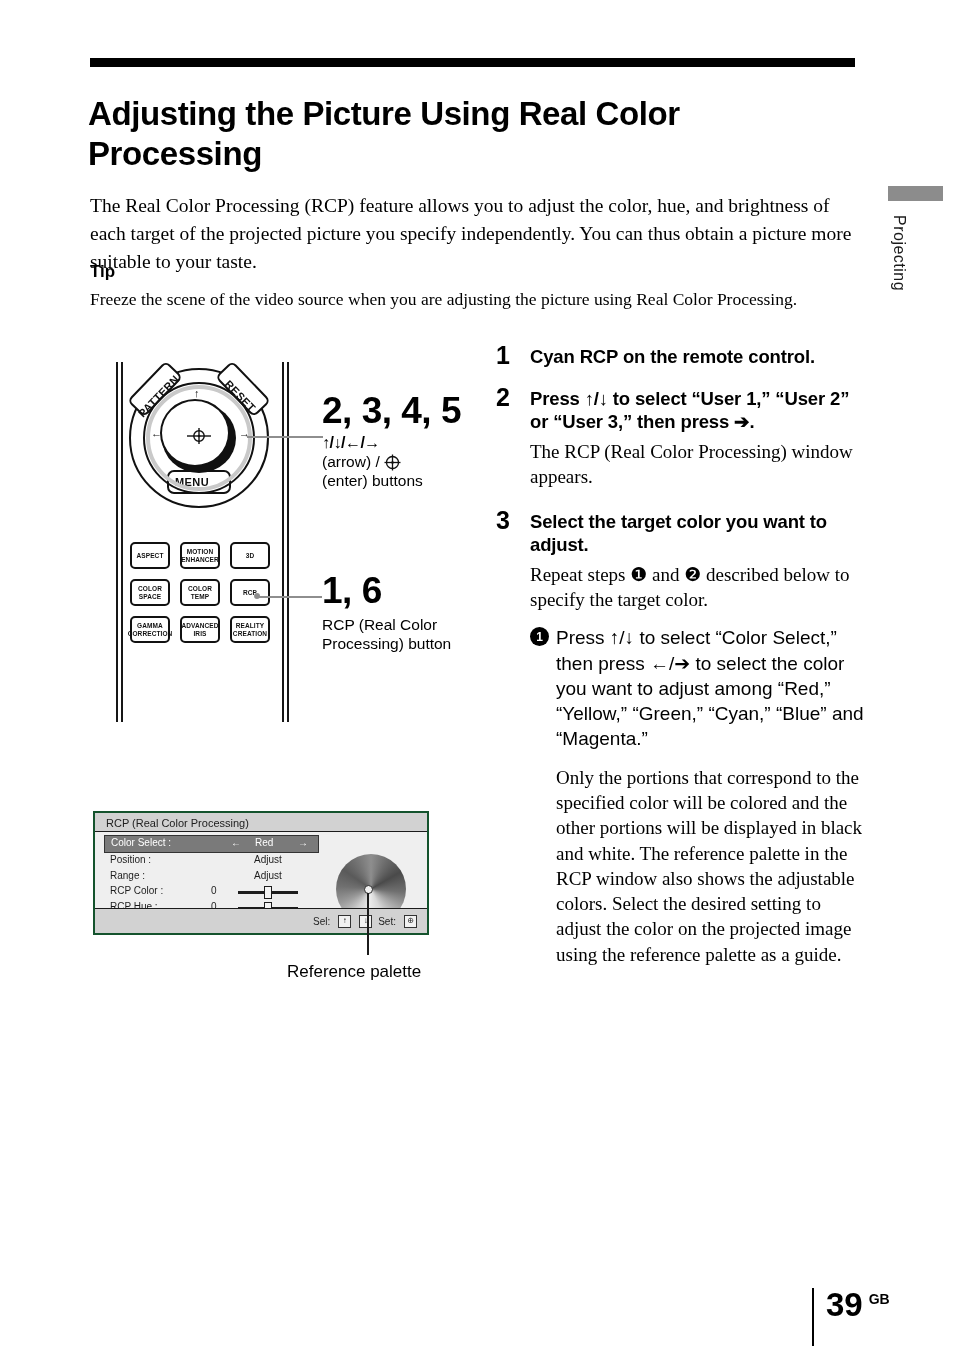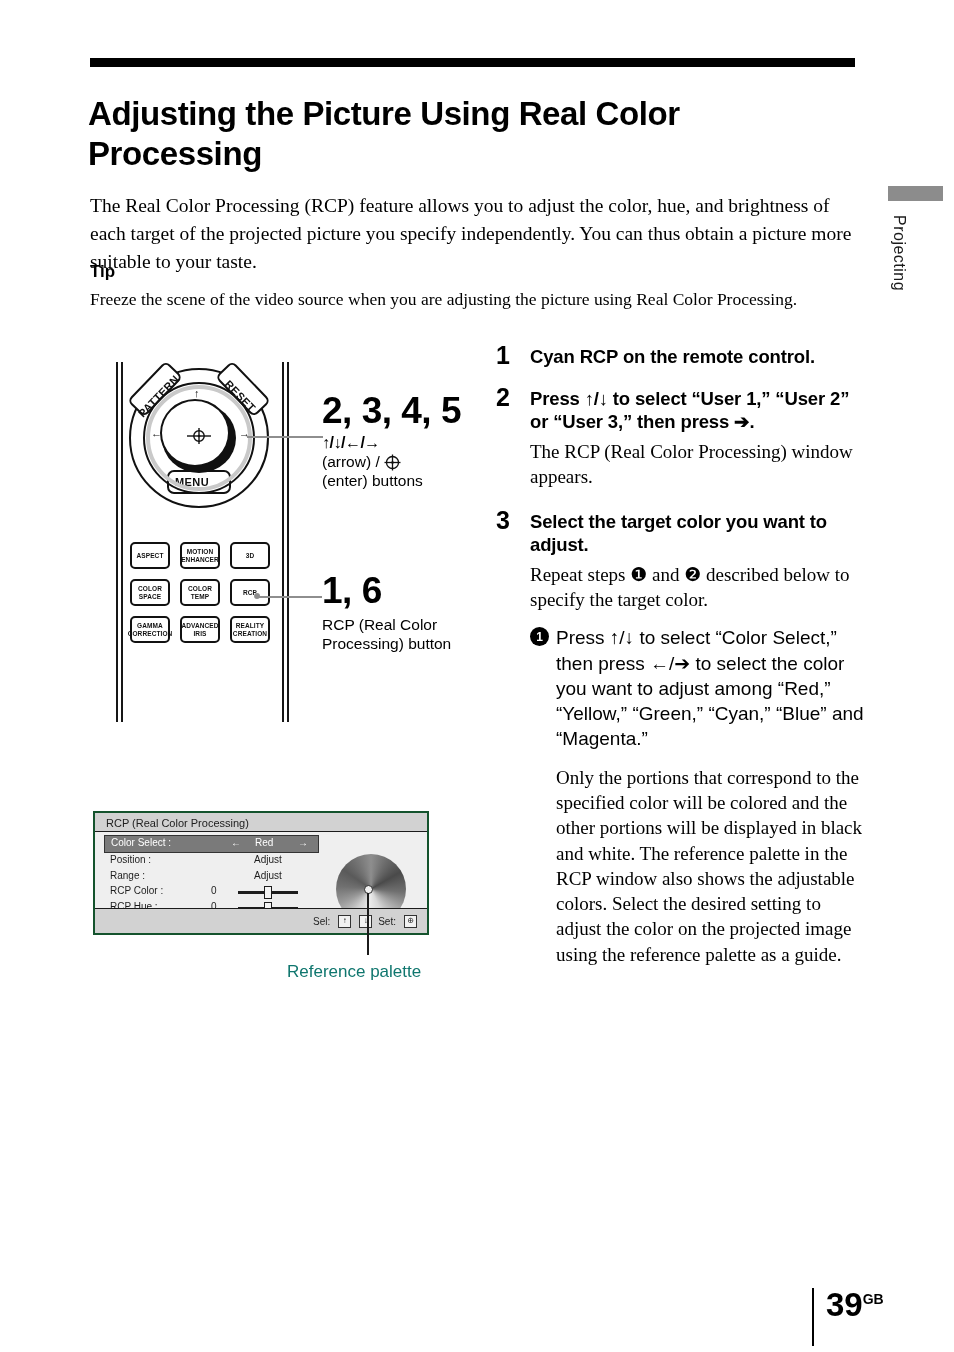--- a/index.html
+++ b/index.html
@@ -185,21 +185,21 @@
       #ececec 185deg, #cfcfcf 215deg, #9a9a9a 245deg,
       #707070 275deg, #5a5a5a 305deg, #757575 335deg, #8e8e8e 360deg);
   }
   .palette-dot{
     position:absolute;left:364px;top:885px;width:7px;height:7px;border-radius:50%;
     background:#f0f0f0;border:1.5px solid #2a2a2a;
   }
   .palette-leader{position:absolute;left:367px;top:893px;width:2px;height:62px;background:#1b1b1b;}
   .palette-caption{
     position:absolute;left:287px;top:962px;
-    font-family:"Liberation Sans", sans-serif;font-size:17px;color:#0f766e;
+    font-family:"Liberation Sans", sans-serif;font-size:17px;color:#000000;
   }
 
   
   .steps{position:absolute;left:496px;top:345px;width:372px;}
   .step{position:relative;margin-bottom:14px;}
   .step-num{
     position:absolute;left:0;top:-3px;width:28px;
     font-family:"Liberation Sans", sans-serif;font-weight:bold;font-size:25px;
     line-height:1.1;
   }
@@ -223,21 +223,21 @@
     margin-left:26px;font-family:Liberation Sans, sans-serif;font-size:19px;line-height:1.33;
   }
   .sub-para{margin-left:26px;margin-top:13px;font-size:19px;line-height:1.33;}
 
   
   .footer-rule{position:absolute;left:812px;top:1288px;width:2px;height:58px;background:#000;}
   .folio{
     position:absolute;left:826px;top:1286px;
     font-family:"Liberation Sans", sans-serif;font-weight:bold;font-size:33px;color:#000;
   }
-  .folio sup{font-size:14px;font-weight:bold;vertical-align:super;margin-left:0;}
+  .folio sup{font-size:14px;font-weight:bold;vertical-align:super;margin-left:6px;}
 </style>
 </head>
 <body>
 
 <div class="page">
 
   <div class="top-rule"></div>
   <h1 class="page-title">Adjusting the Picture Using Real Color Processing</h1>
 
   <p class="intro">The Real Color Processing (RCP) feature allows you to adjust the color, hue, and brightness of each target of the projected picture you specify independently. You can thus obtain a picture more suitable to your taste.</p>

